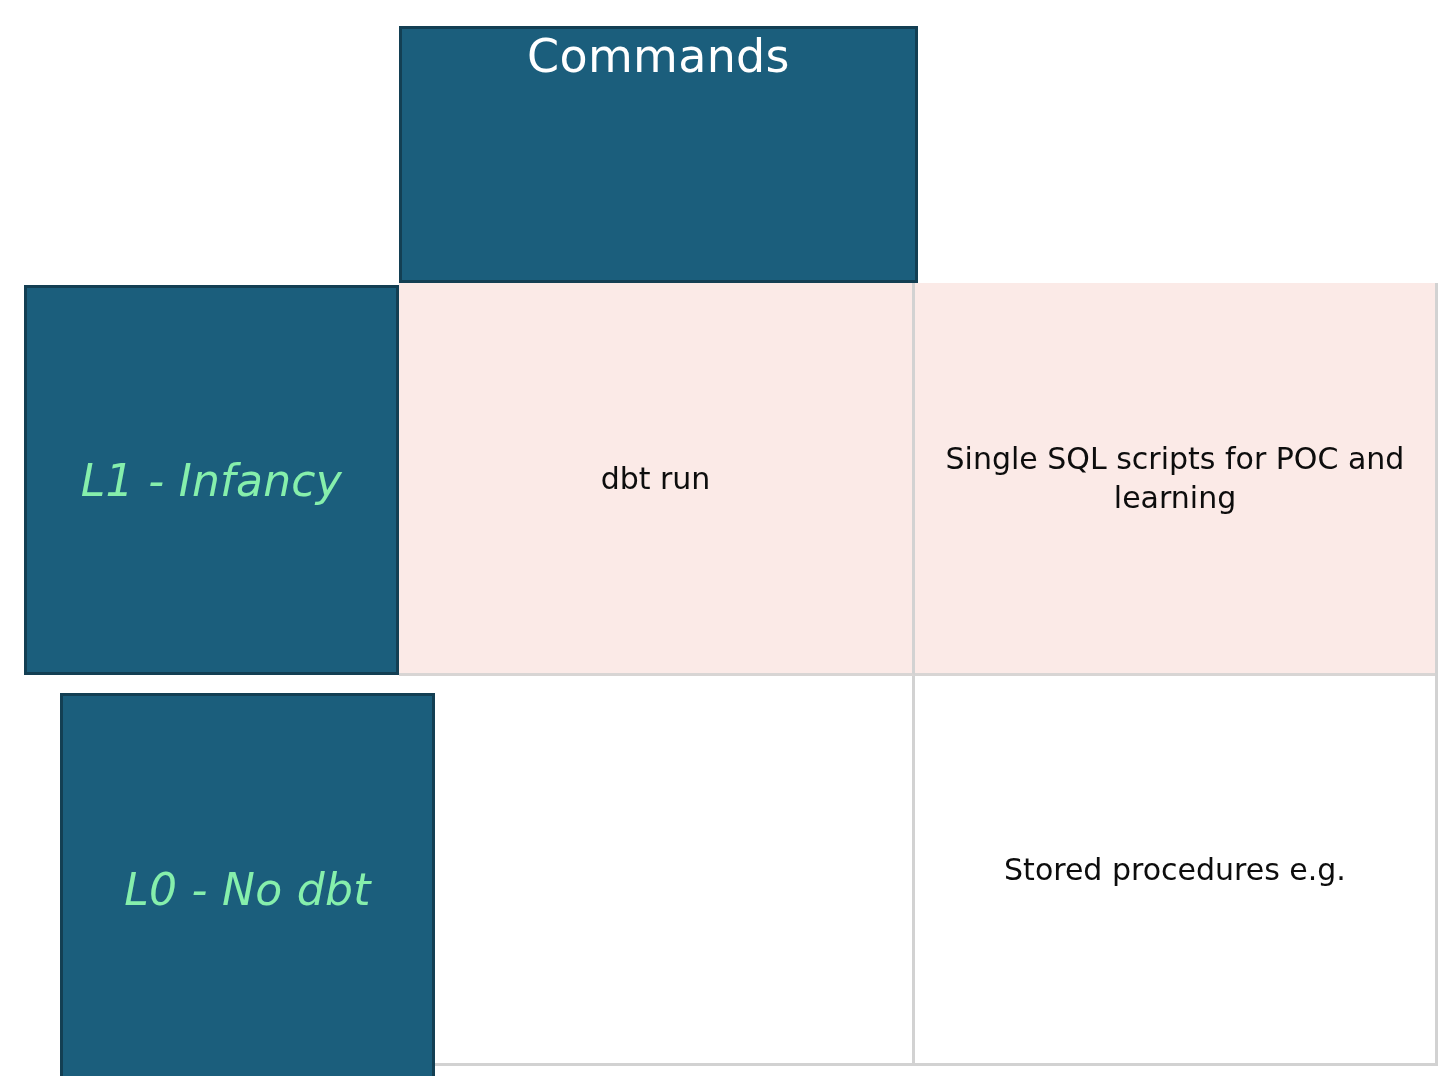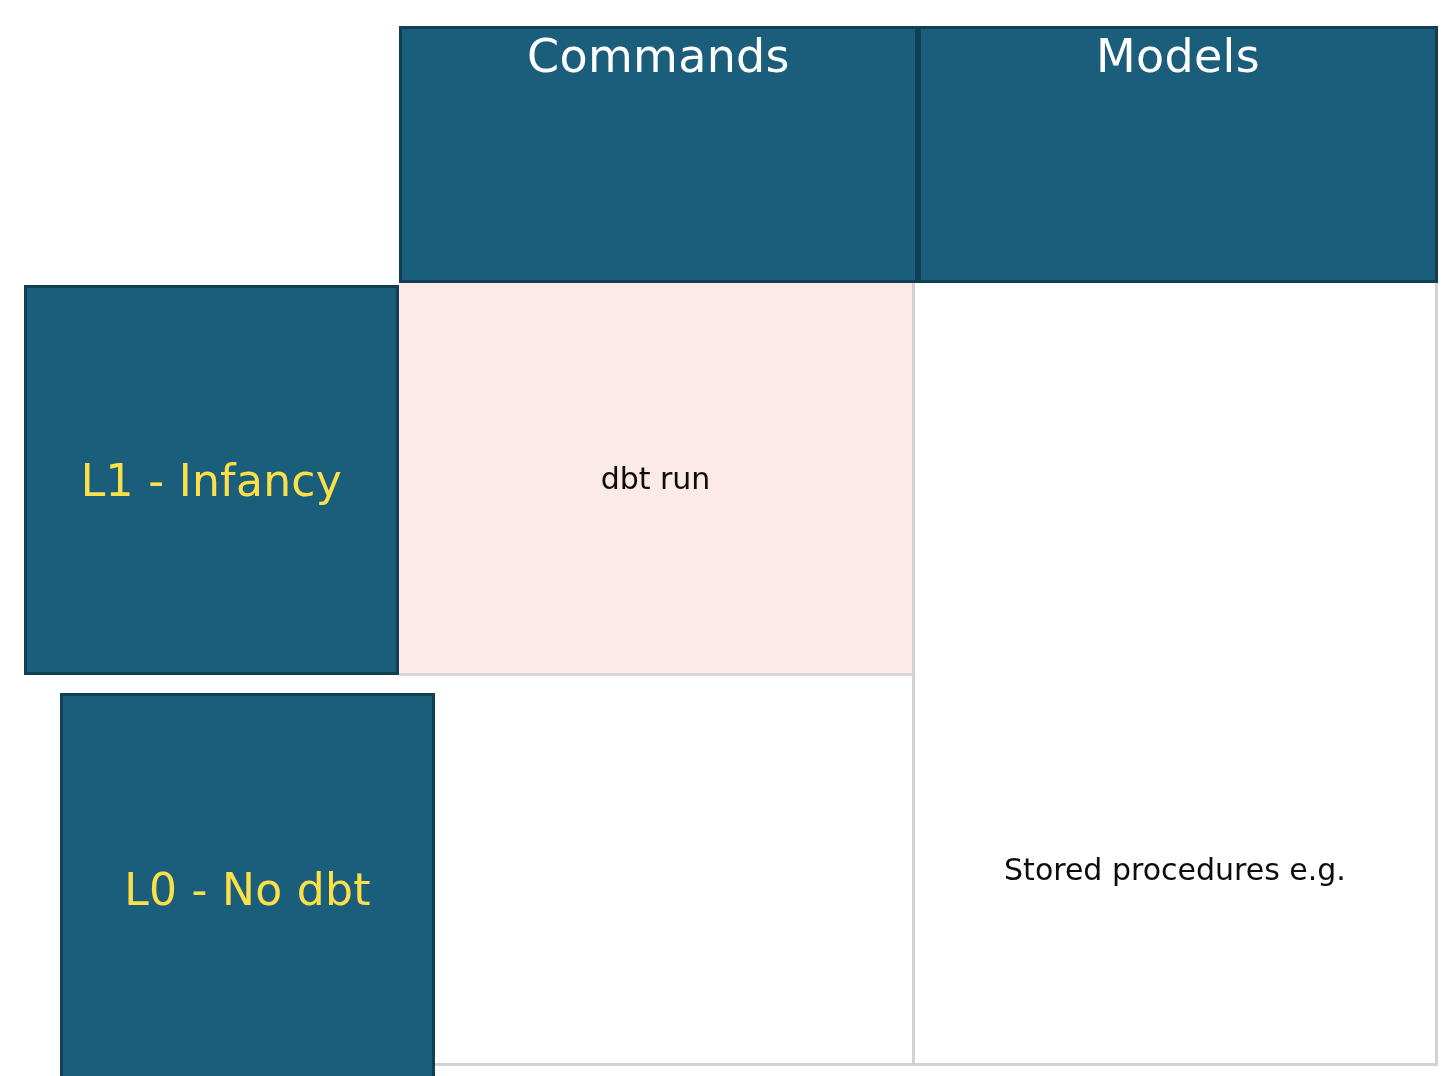--- a/index.html
+++ b/index.html
@@ -81,55 +81,56 @@
   .row-header {
     position: absolute;
     left: 24px;
     width: 375px;
     box-sizing: border-box;
     background: #1b5e7c;
     border: 3px solid #133f53;
     display: flex;
     align-items: center;
     justify-content: center;
-    color: #fde047;
+    color: #86efac;
     font-size: 44px;
     letter-spacing: 0.3px;
+    font-style: italic;
   }
   .row-header.rh1 { top: 285px; height: 390px; }
   .row-header.rh2 { top: 693px; height: 393px; margin-left: 36px; }
 </style>
 </head>
 <body>
 
 <div id="matrix">
 
   <div class="grid-body">
 
     <div class="cell r1 c1">
       <span class="cell-text">dbt run</span>
     </div>
 
+    <div class="cell r1 c2">
+      <span class="cell-text">Single SQL scripts for POC and learning</span>
+    </div>
 
     <div class="cell r2 c1">
       <span class="cell-text"></span>
     </div>
 
     <div class="cell r2 c2">
       <span class="cell-text">Stored procedures e.g.</span>
     </div>
 
   </div>
 
   <div class="col-header h1">
     <span>Commands</span>
   </div>
-  <div class="col-header h2">
-    <span>Models</span>
-  </div>
 
   <div class="row-header rh1">
     <span>L1 - Infancy</span>
   </div>
   <div class="row-header rh2">
     <span>L0 - No dbt</span>
   </div>
 
 </div>
 

